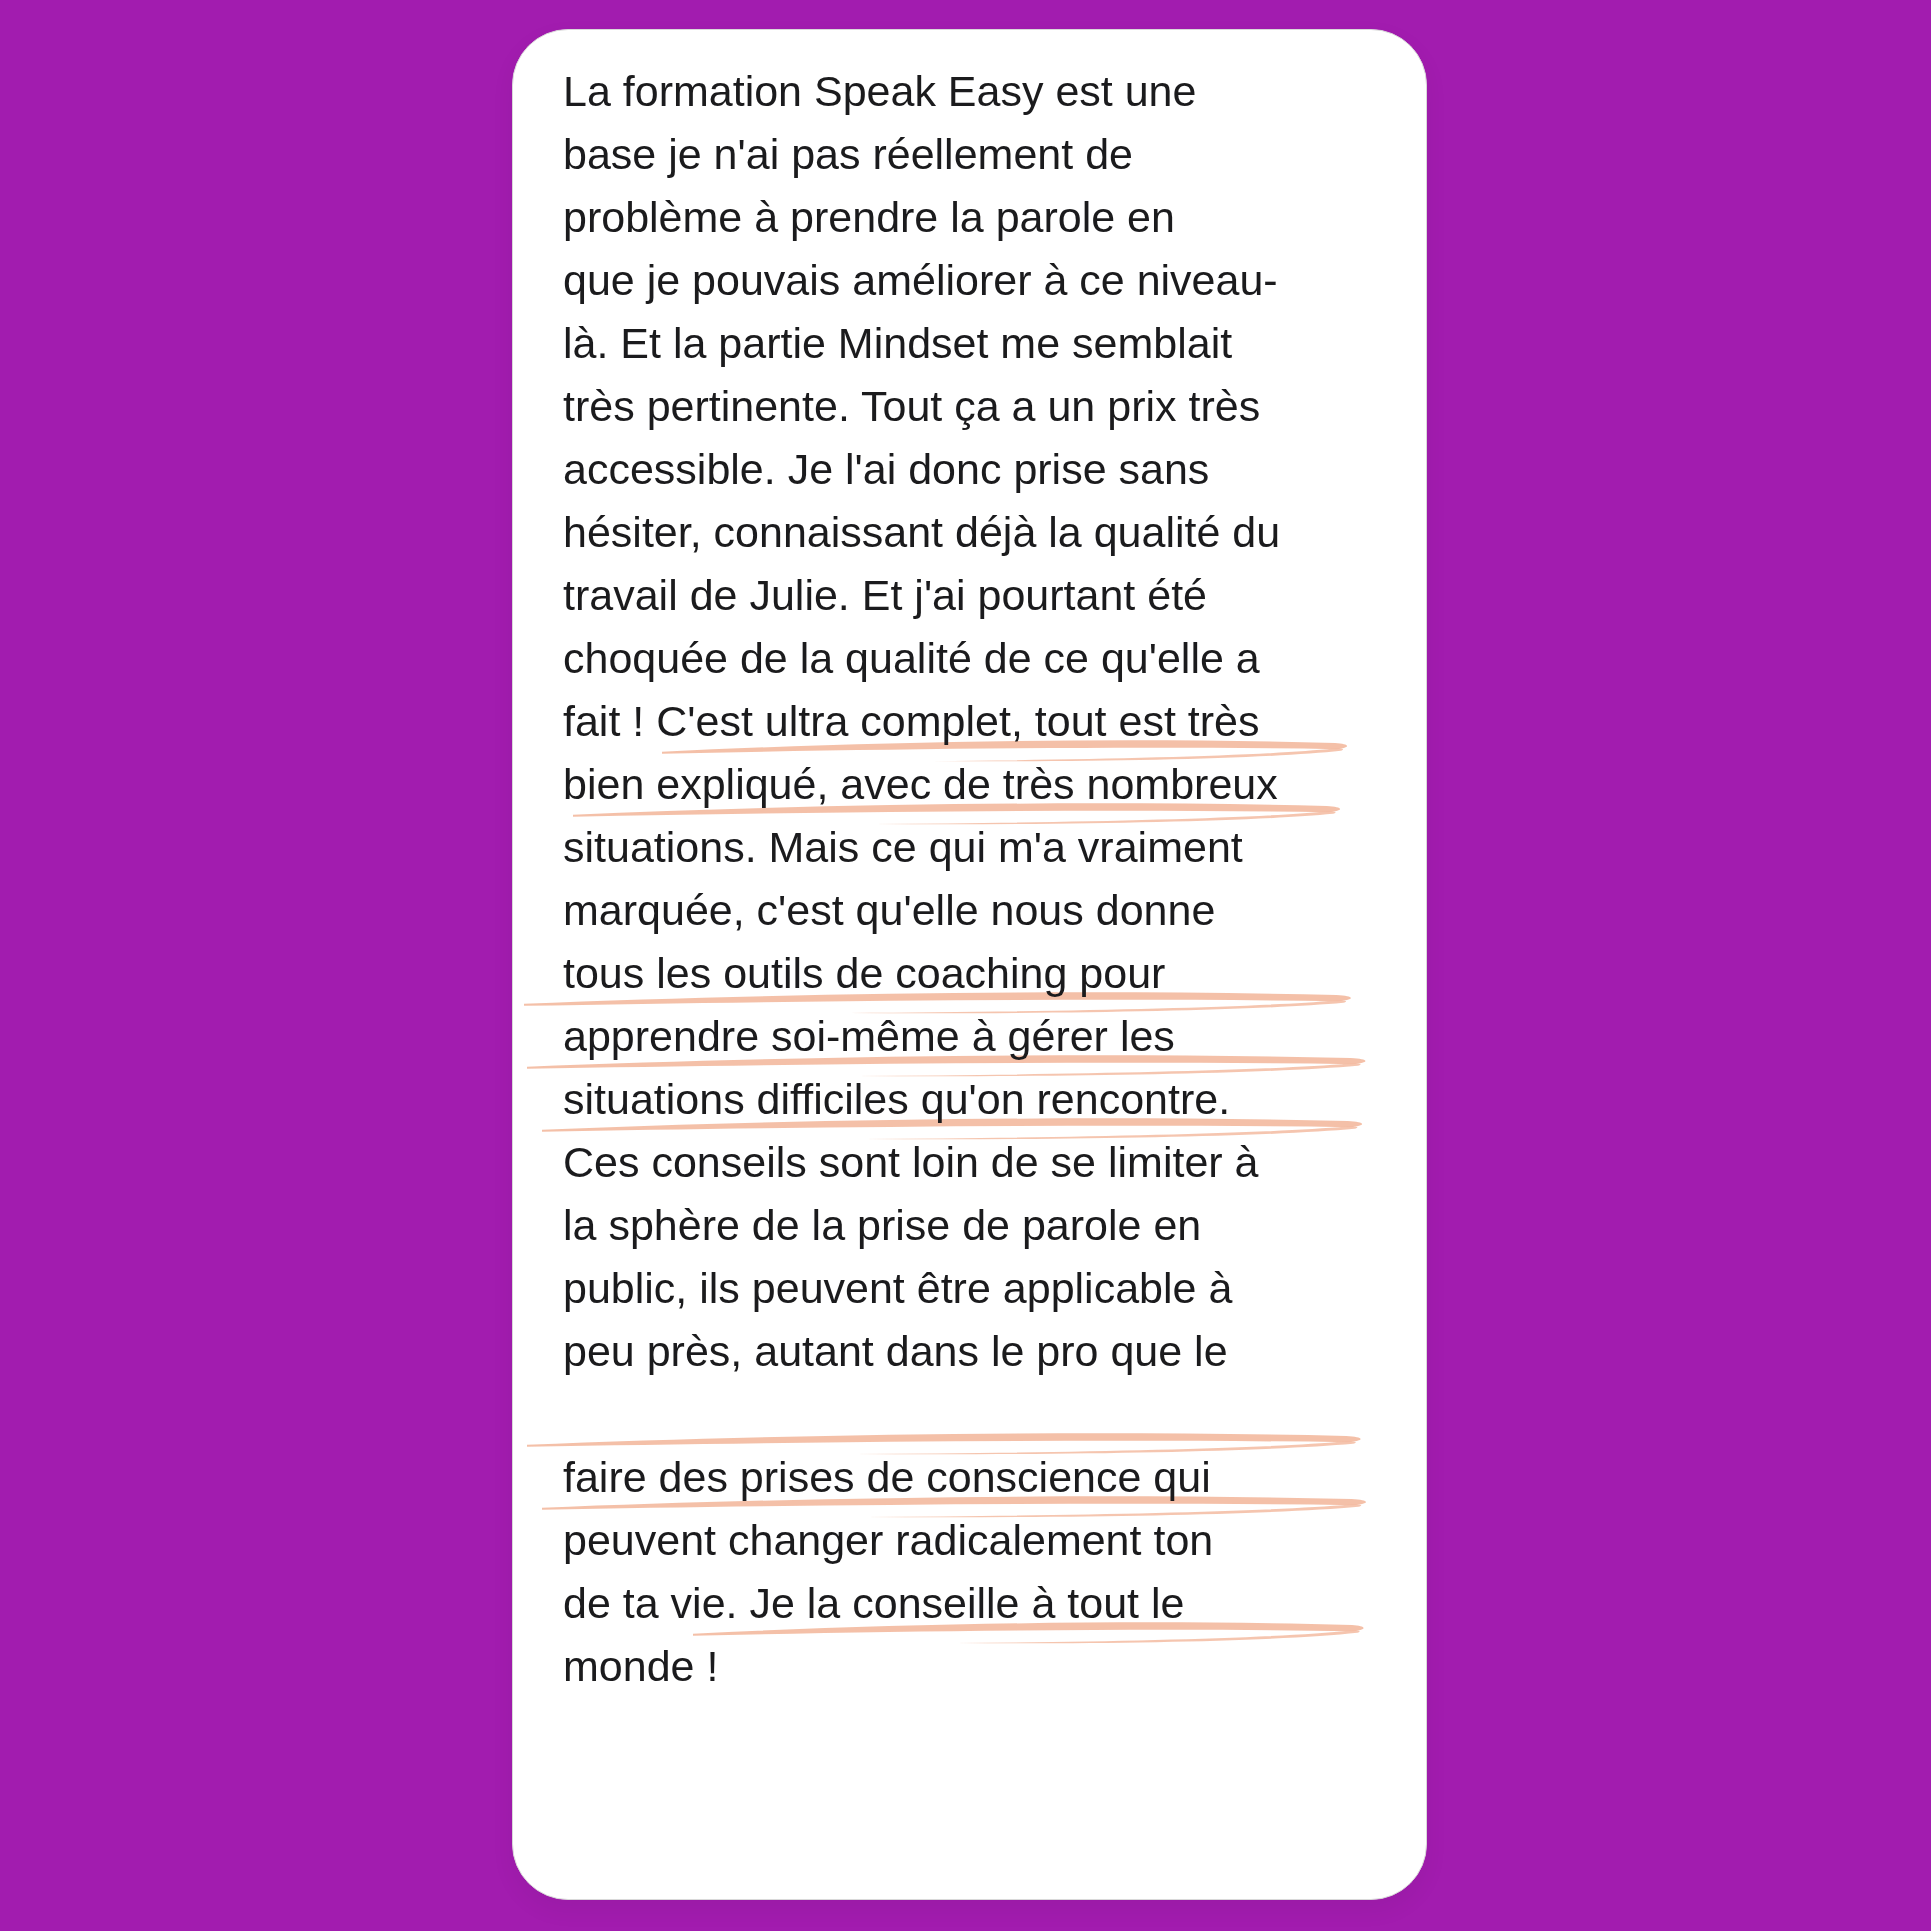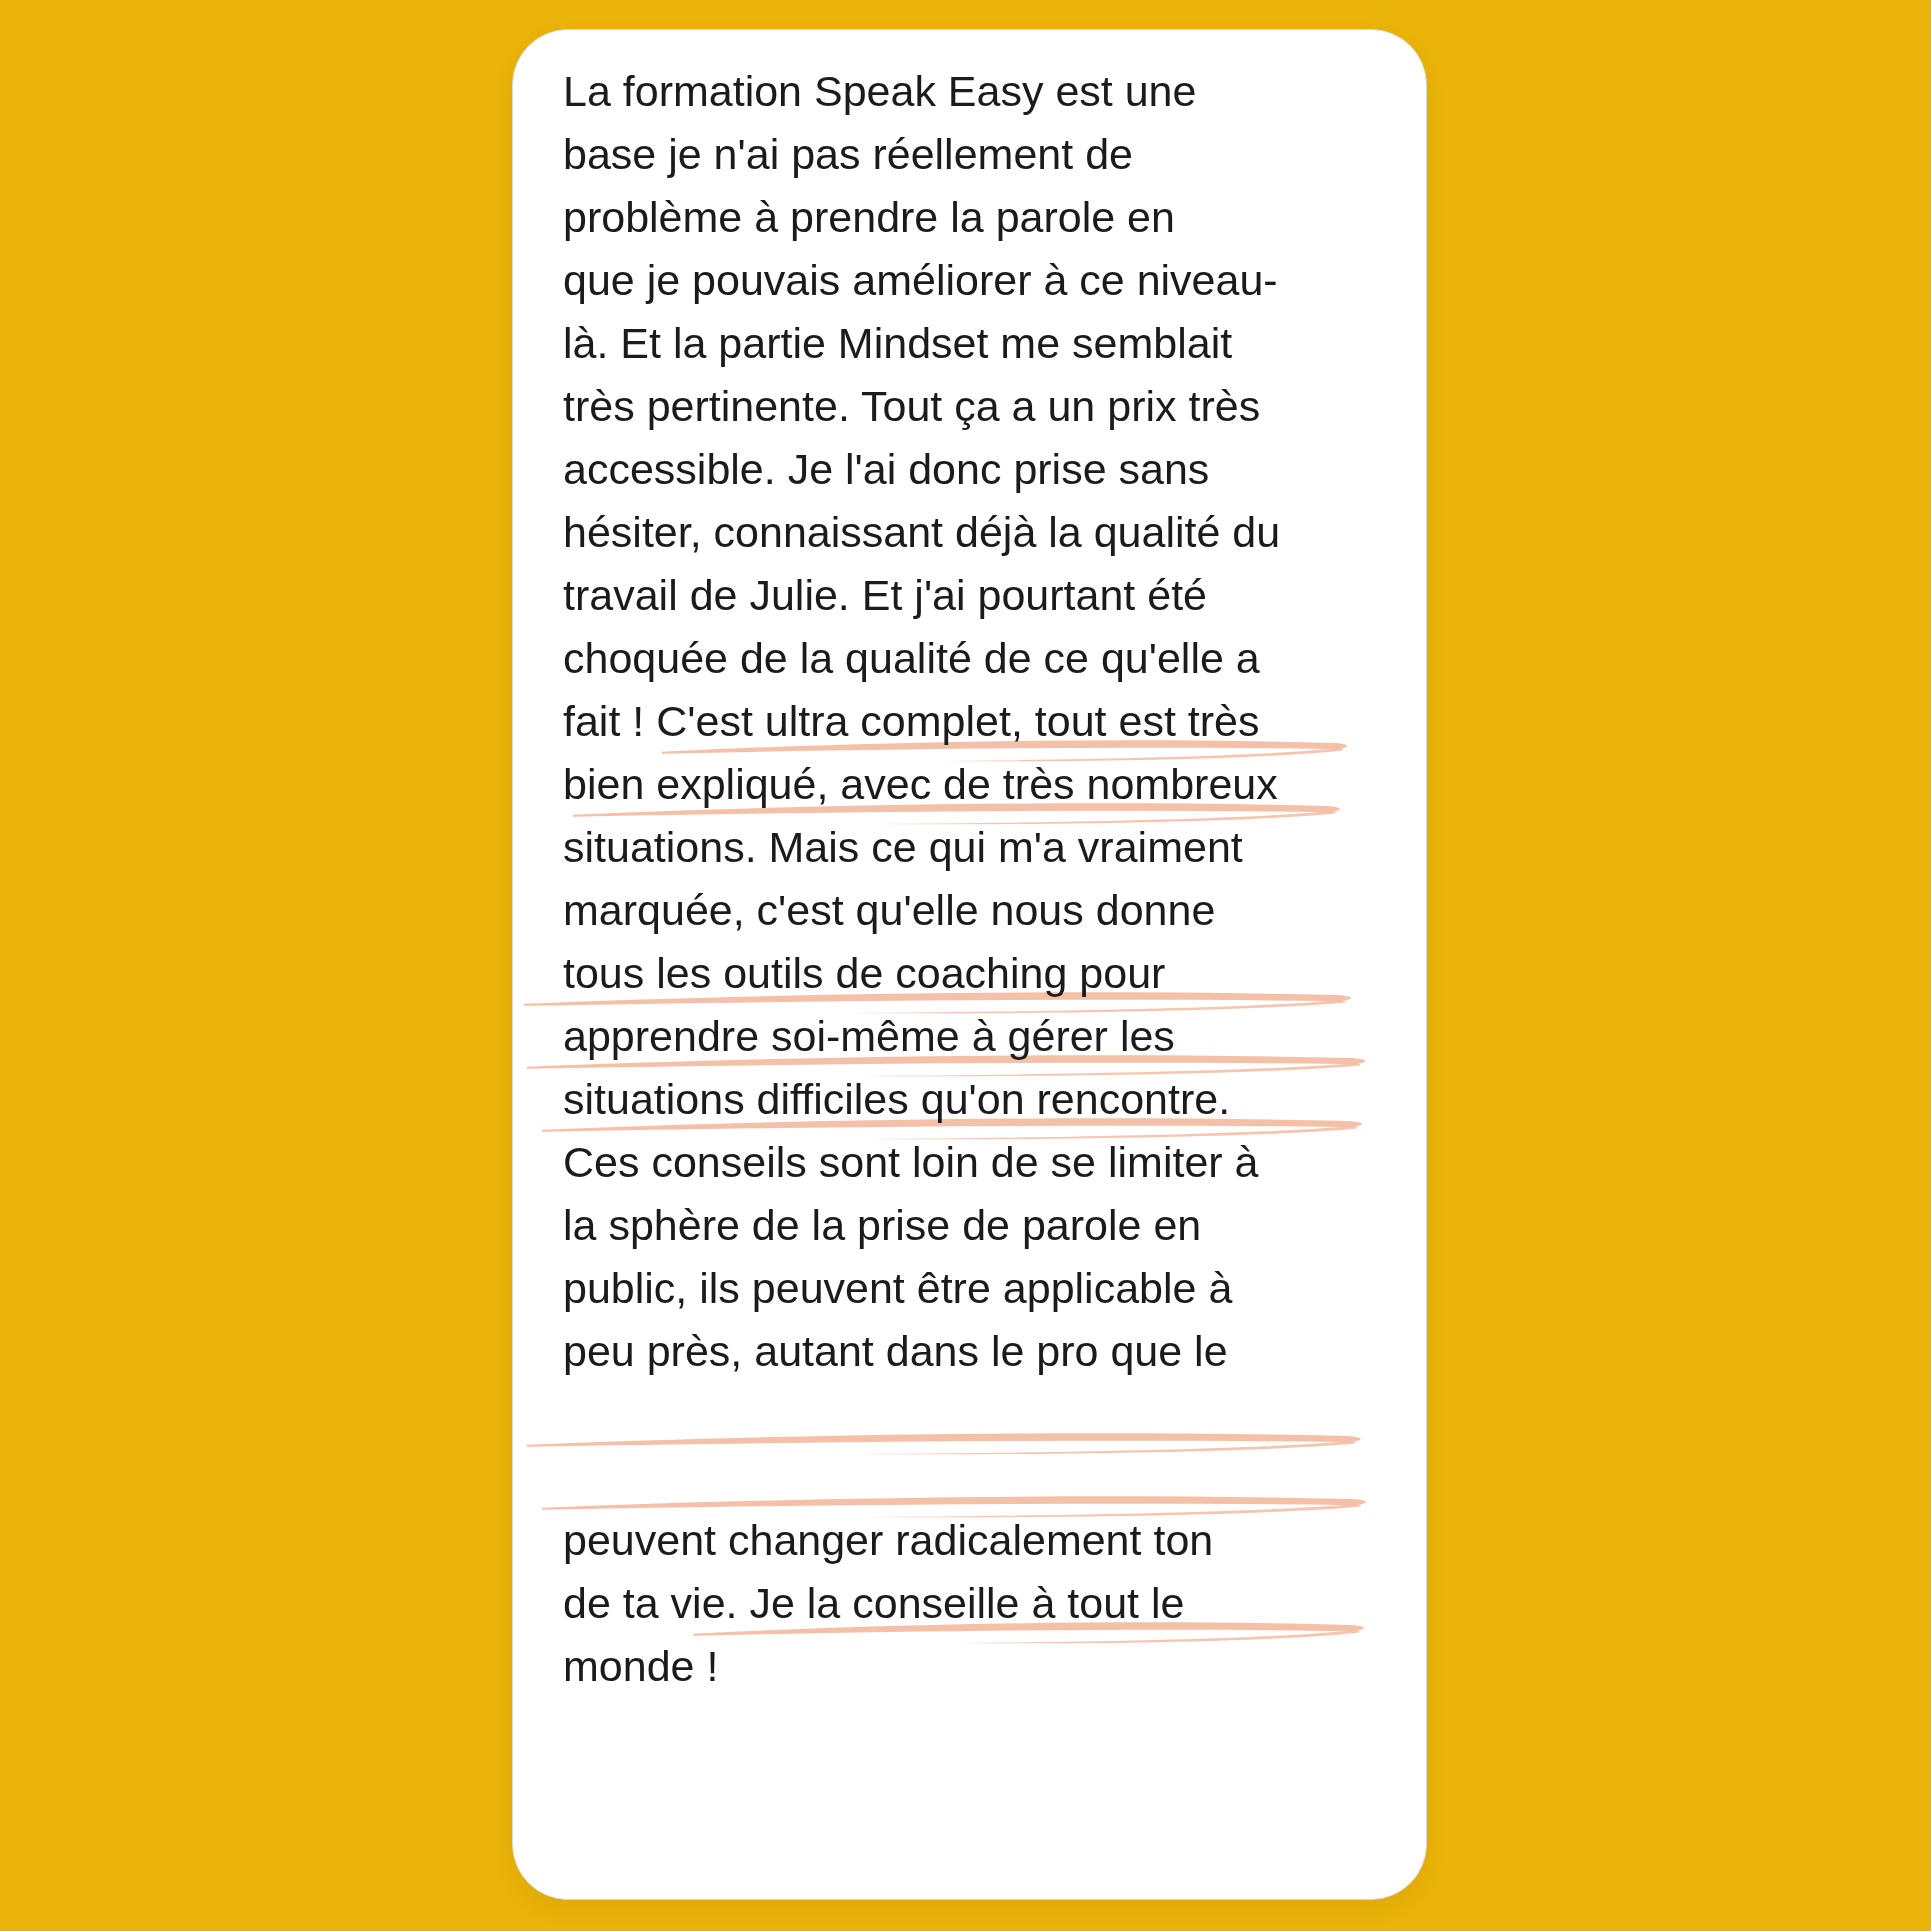--- a/index.html
+++ b/index.html
@@ -7,21 +7,21 @@
     padding: 0;
     width: 1931px;
     height: 1931px;
     background: #ffffff;
     font-family: "Liberation Sans", sans-serif;
   }
   .page {
     position: relative;
     width: 1931px;
     height: 1931px;
-    background: #eab308;
+    background: #a21caf;
     overflow: hidden;
   }
   .card {
     position: absolute;
     left: 512px;
     top: 29px;
     width: 915px;
     height: 1871px;
     background: #ffffff;
     border: 1.9px solid #d9d9d9;
@@ -99,21 +99,21 @@
         <div class="line"><span class="txt">la sphère de la prise de parole en</span></div>
         <div class="line"><span class="txt">public, ils peuvent être applicable à</span></div>
         <div class="line"><span class="txt">peu près, autant dans le pro que le</span></div>
         <div class="line"><svg class="swoosh" viewBox="0 0 1000 100" preserveAspectRatio="none" style="left: -36px; width: 864px;">
             <path d="M 0 60 C 300 28, 650 16, 948 33 C 968 35, 972 47, 950 52 C 650 42, 300 52, 0 66 Z" fill="#f3bba1" fill-opacity="0.92"></path>
             <path d="M 946 50 C 850 72, 620 84, 380 88 C 620 92, 860 80, 956 57 C 964 52, 956 48, 946 50 Z" fill="#f3bba1" fill-opacity="0.85"></path>
           </svg></div>
         <div class="line"><svg class="swoosh" viewBox="0 0 1000 100" preserveAspectRatio="none" style="left: -21px; width: 854px;">
             <path d="M 0 60 C 300 28, 650 16, 948 33 C 968 35, 972 47, 950 52 C 650 42, 300 52, 0 66 Z" fill="#f3bba1" fill-opacity="0.92"></path>
             <path d="M 946 50 C 850 72, 620 84, 380 88 C 620 92, 860 80, 956 57 C 964 52, 956 48, 946 50 Z" fill="#f3bba1" fill-opacity="0.85"></path>
-          </svg></div>
+          </svg><span class="txt">faire des prises de conscience qui</span></div>
         <div class="line"><span class="txt">peuvent changer radicalement ton</span></div>
         <div class="line"><svg class="swoosh" viewBox="0 0 1000 100" preserveAspectRatio="none" style="left: 130px; width: 695px;">
             <path d="M 0 60 C 300 28, 650 16, 948 33 C 968 35, 972 47, 950 52 C 650 42, 300 52, 0 66 Z" fill="#f3bba1" fill-opacity="0.92"></path>
             <path d="M 946 50 C 850 72, 620 84, 380 88 C 620 92, 860 80, 956 57 C 964 52, 956 48, 946 50 Z" fill="#f3bba1" fill-opacity="0.85"></path>
           </svg><span class="txt">de ta vie. Je la conseille à tout le</span></div>
         <div class="line"><span class="txt">monde !</span></div>
       </div>
   </div>
 </div>
 

